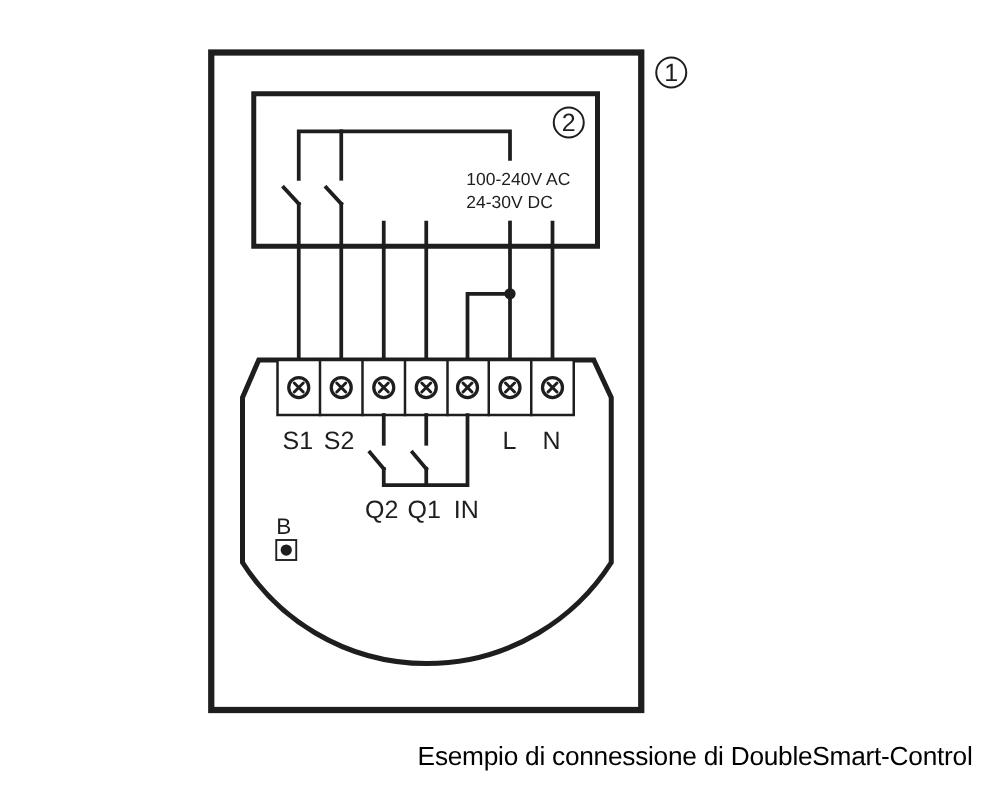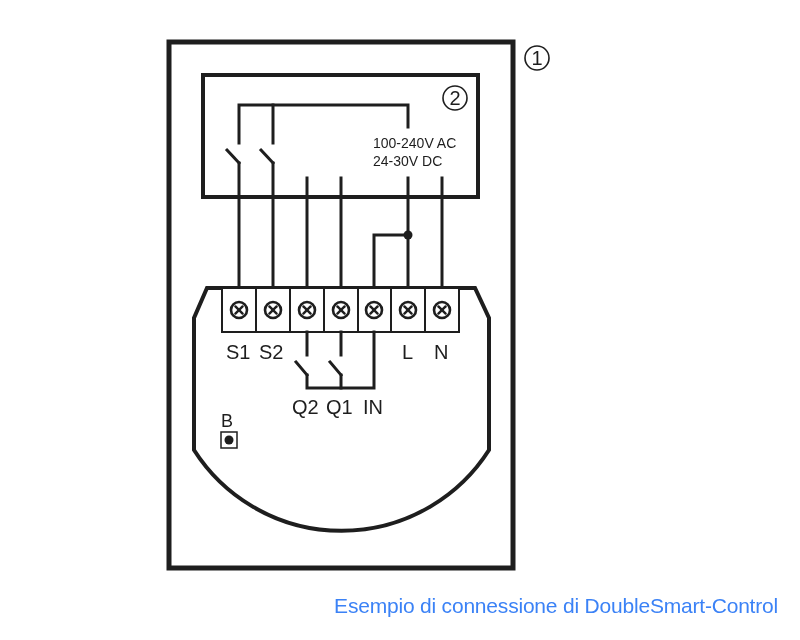--- a/index.html
+++ b/index.html
@@ -1,20 +1,20 @@
 <!DOCTYPE html>
 <html><head>
 <meta charset="utf-8">
 <style>
   html, body { margin: 0; padding: 0; background: #ffffff; }
   body { width: 800px; height: 640px; position: relative; overflow: hidden; font-family: "Liberation Sans", sans-serif; }
   #diagram { position: absolute; left: 0; top: 0; width: 800px; height: 640px; }
   .caption {
     position: absolute; right: 22px; top: 594px;
-    font-family: "Liberation Sans", sans-serif; font-size: 21px; color: #3b82f6;
+    font-family: "Liberation Sans", sans-serif; font-size: 21px; color: #000000;
     letter-spacing: -0.2px; white-space: nowrap;
   }
   .lbl { font-family: "Liberation Sans", sans-serif; fill: #1e1e1e; }
   .term-lbl { font-size: 20px; }
   .volt-lbl { font-size: 14px; }
   .callout-num { font-size: 20px; }
 </style>
 </head>
 <body>
 

